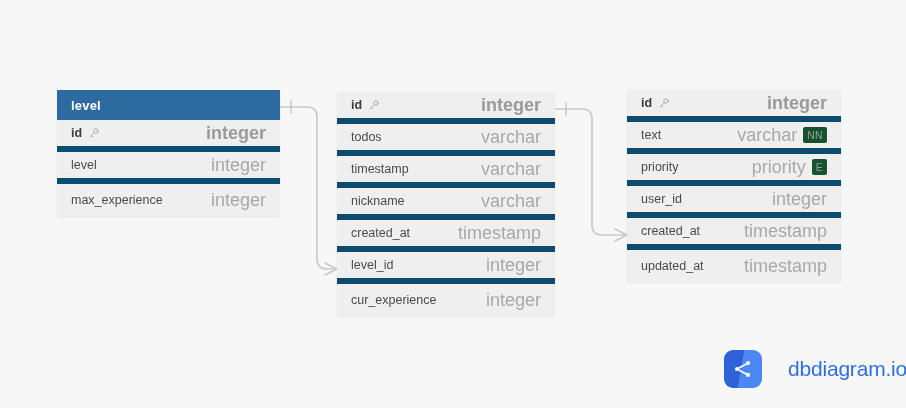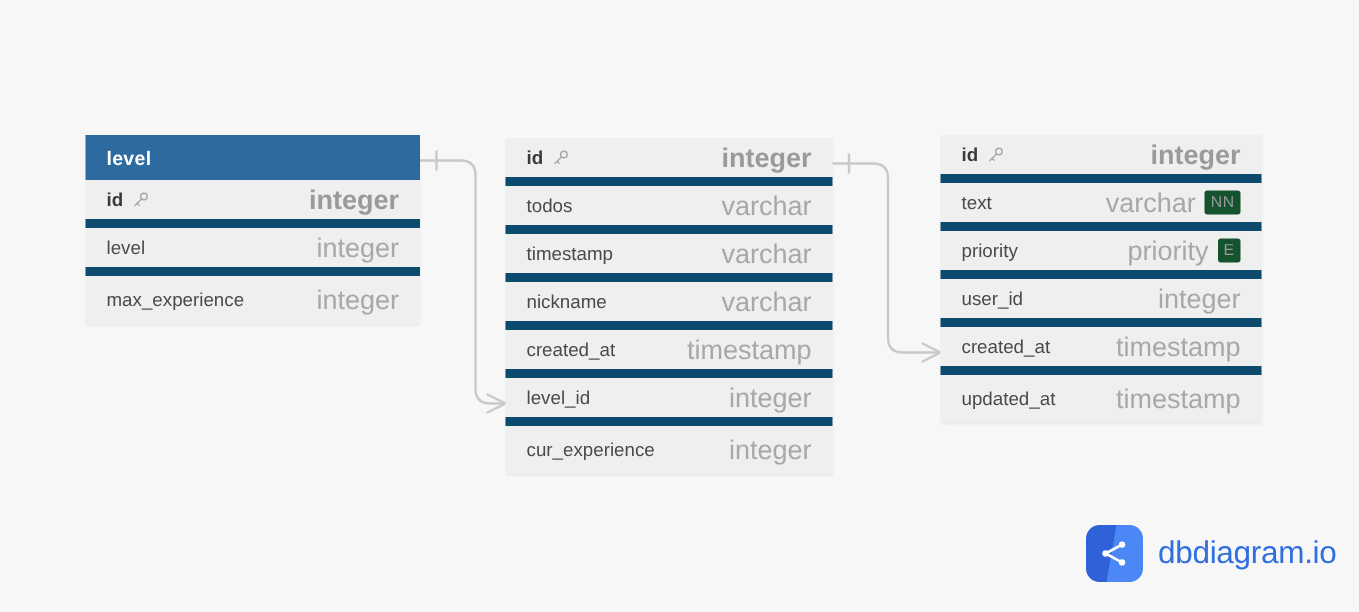--- a/index.html
+++ b/index.html
@@ -120,21 +120,21 @@
   }
   .key-icon svg { display: block; }
 
   
   #watermark {
     position: absolute;
     left: 724px;
     top: 350px;
     display: flex;
     align-items: center;
-    gap: 10px;
+    gap: 26px;
   }
   #logo-mark {
     width: 38px;
     height: 38px;
     border-radius: 9px;
     background: linear-gradient(100deg, #2f62d8 0%, #2f62d8 45%, #4b87f5 46%, #4b87f5 100%);
     display: flex;
     align-items: center;
     justify-content: center;
   }

